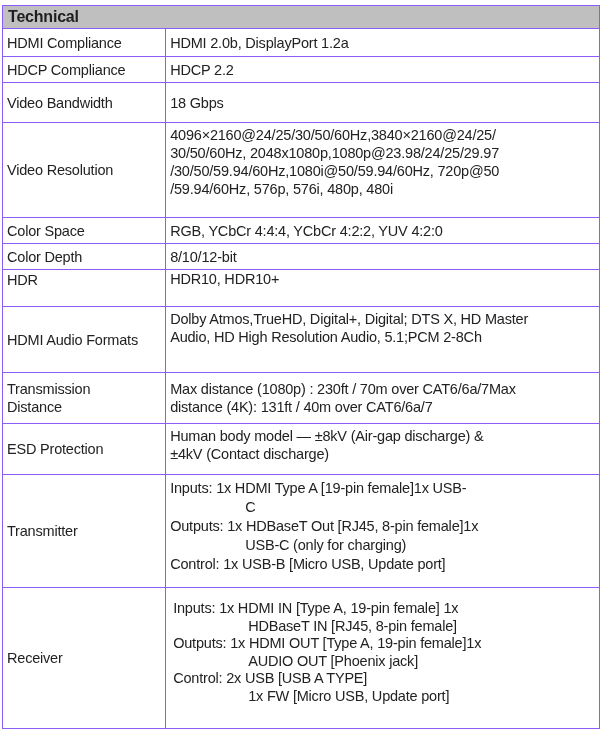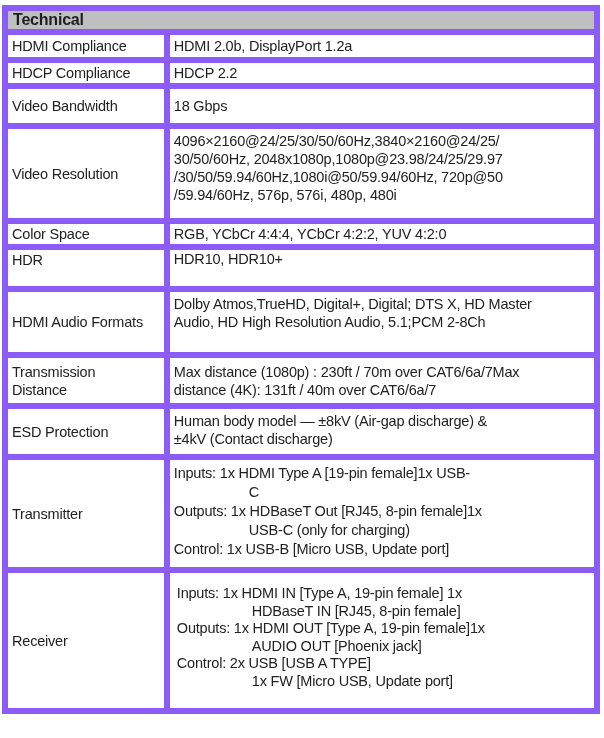--- a/index.html
+++ b/index.html
@@ -20,21 +20,21 @@
       left: 2px;
       top: 5px;
       width: 598px;
       border-collapse: collapse;
       table-layout: fixed;
       font-size: 14.5px;
       line-height: 18px;
       letter-spacing: -0.2px;
     }
     .spec-table td {
-      border: 6px solid #8b5cf6;
+      border: 1px solid #8b5cf6;
       vertical-align: middle;
       padding: 0 4px;
     }
     .spec-table .col-label { width: 161px; }
     .spec-table .col-value { width: 428px; }
     .section-row td {
       background: #bfbfbf;
       font-weight: bold;
       font-size: 16px;
       padding: 0 5px;
@@ -93,20 +93,24 @@
         <div>4096×2160@24/25/30/50/60Hz,3840×2160@24/25/</div>
         <div>30/50/60Hz, 2048x1080p,1080p@23.98/24/25/29.97</div>
         <div>/30/50/59.94/60Hz,1080i@50/59.94/60Hz, 720p@50</div>
         <div>/59.94/60Hz, 576p, 576i, 480p, 480i</div>
       </td>
     </tr>
     <tr style="height:26px">
       <td class="label-cell">Color Space</td>
       <td class="value-cell">RGB, YCbCr 4:4:4, YCbCr 4:2:2, YUV 4:2:0</td>
     </tr>
+    <tr style="height:26px">
+      <td class="label-cell">Color Depth</td>
+      <td class="value-cell">8/10/12-bit</td>
+    </tr>
     <tr style="height:24px">
       <td class="label-cell" style="vertical-align:top;padding-top:1px">HDR</td>
       <td class="value-cell" style="vertical-align:bottom;padding-bottom:18px">HDR10, HDR10+</td>
     </tr>
     <tr style="height:66px">
       <td class="label-cell">HDMI Audio Formats</td>
       <td class="value-cell top-align">
         <div>Dolby Atmos,TrueHD, Digital+, Digital; DTS X, HD Master</div>
         <div>Audio, HD High Resolution Audio, 5.1;PCM 2-8Ch</div>
       </td>

